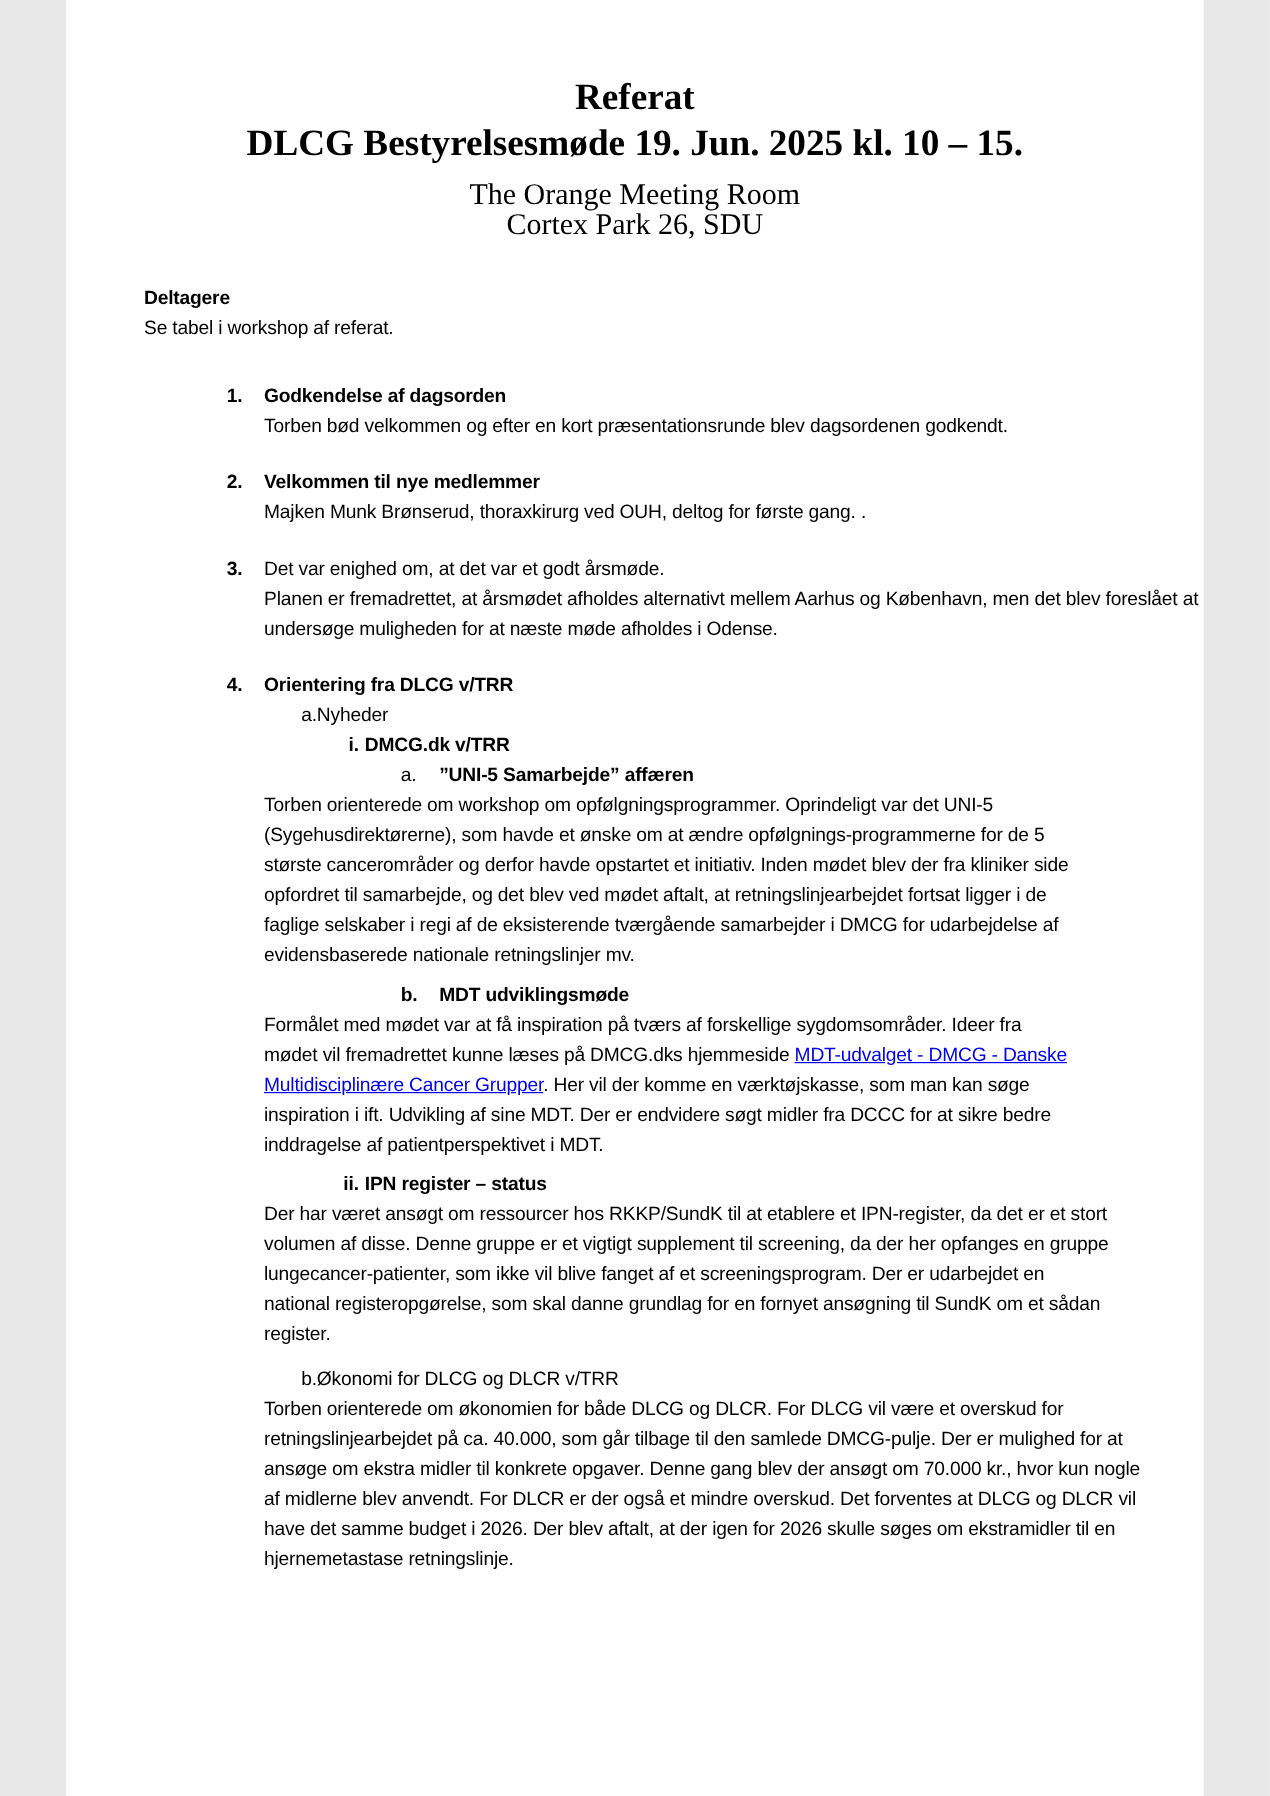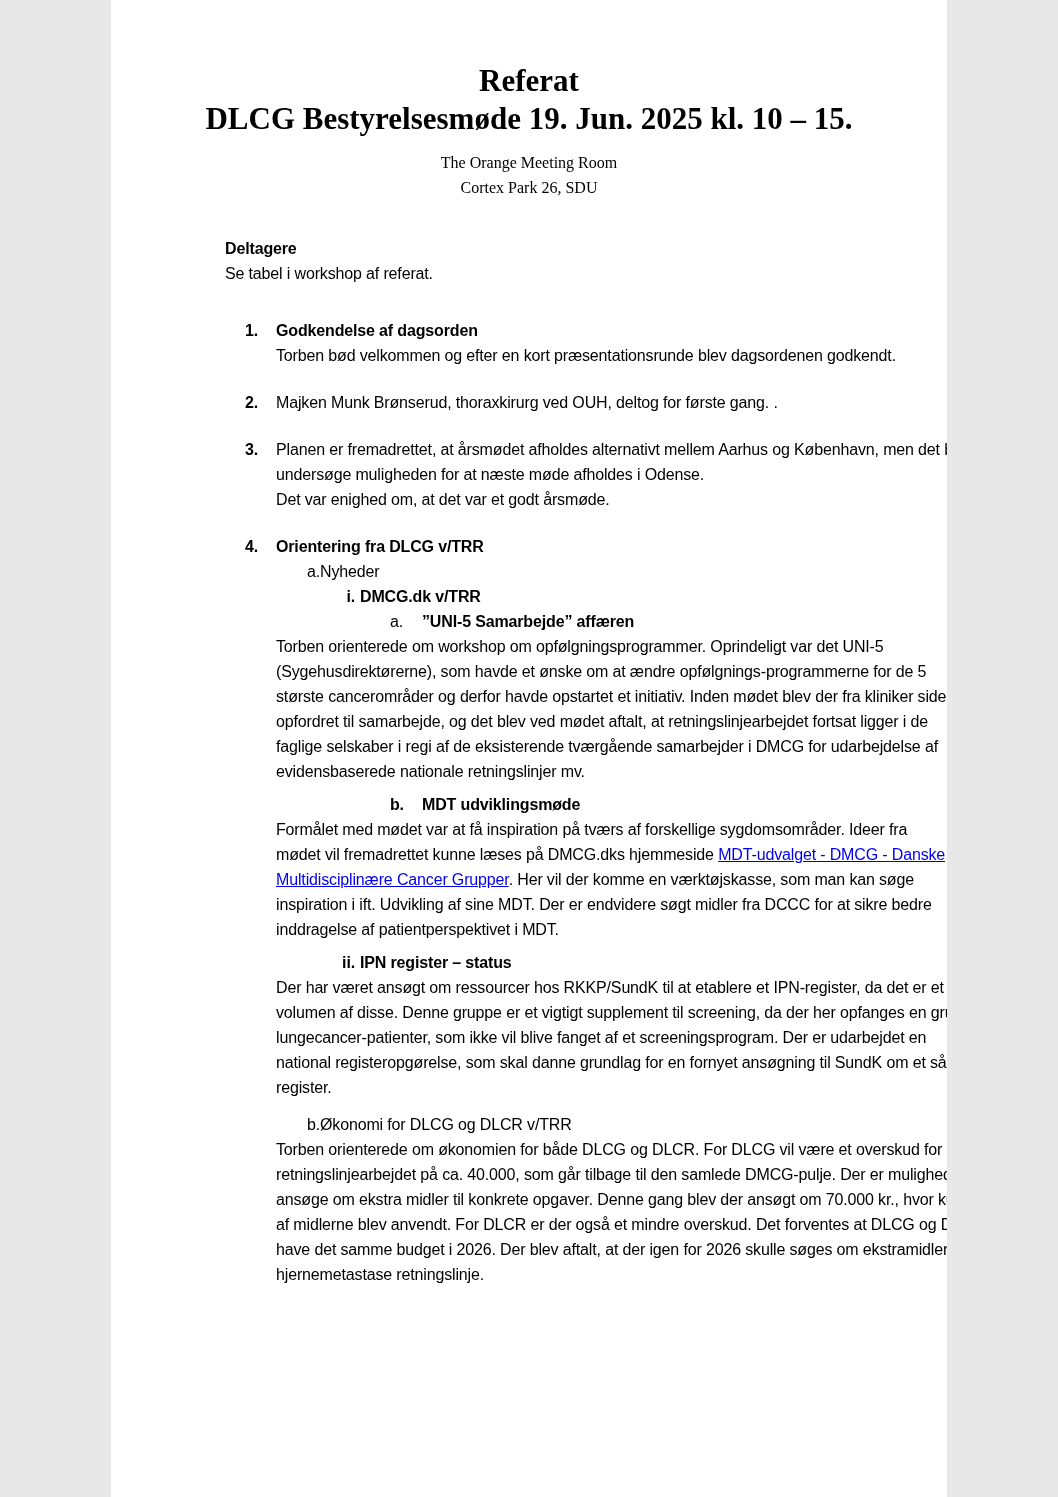--- a/index.html
+++ b/index.html
@@ -1,30 +1,30 @@
 <!DOCTYPE html>
 <html lang="da"><head>
 <meta charset="utf-8">
 <style>
   html,body{margin:0;padding:0;background:#e8e8e8;}
   .page{
-    width:836px;height:1497px;background:#ffffff;margin:0 auto;
+    width:948px;height:1497px;background:#ffffff;margin:0 auto;
     position:relative;color:#000;
     font-family:"Liberation Sans",sans-serif;
     font-size:16px;line-height:25px;letter-spacing:-0.15px;
     box-sizing:border-box;overflow:hidden;
   }
   
   .doc-header{padding-top:62px;text-align:center;font-family:"Liberation Serif","DejaVu Serif",serif;letter-spacing:0;}
   .doc-title{font-size:31px;font-weight:700;line-height:37px;margin:0;}
   .doc-subtitle{font-size:31px;font-weight:700;line-height:40px;margin:0;}
-  .doc-loc{font-size:16px;line-height:25px;margin:0;}
+  .doc-loc{font-size:25px;line-height:25px;margin:0;}
   .doc-loc.first{margin-top:11px;}
   
-  .participants{margin:36px 0 0 114px;}
+  .participants{margin:36px 0 0 65px;}
   .participants .p-head{font-weight:700;}
   
   .agenda{margin-top:32px;}
   .l1{display:flex;padding-left:134px;margin-top:22px;}
   .l1:first-child{margin-top:0;}
   .l1 .num{flex:none;width:31px;font-weight:700;}
   .l1 .content{flex:none;width:793px;}
   .l1 .content .ititle{font-weight:700;}
   .l1 .content p{margin:0;}
   
@@ -65,29 +65,30 @@
       <span class="num">1.</span>
       <div class="content">
         <div class="ititle">Godkendelse af dagsorden</div>
         <p>Torben bød velkommen og efter en kort præsentationsrunde blev dagsordenen godkendt.</p>
       </div>
     </div>
 
     <div class="l1">
       <span class="num">2.</span>
       <div class="content">
+        <div class="ititle">Velkommen til nye medlemmer</div>
         <p>Majken Munk Brønserud, thoraxkirurg ved OUH, deltog for første gang. .</p>
       </div>
     </div>
 
     <div class="l1">
       <span class="num">3.</span>
       <div class="content">
+        <p>Det var enighed om, at det var et godt årsmøde.</p>
         <p>Planen er fremadrettet, at årsmødet afholdes alternativt mellem Aarhus og København, men det blev foreslået at undersøge muligheden for at næste møde afholdes i Odense.</p>
-        <p>Det var enighed om, at det var et godt årsmøde.</p>
       </div>
     </div>
 
     <div class="l1">
       <span class="num">4.</span>
       <div class="content">
         <div class="ititle">Orientering fra DLCG v/TRR</div>
 
         <div class="l2head"><span>a.</span><span>Nyheder</span></div>
 

